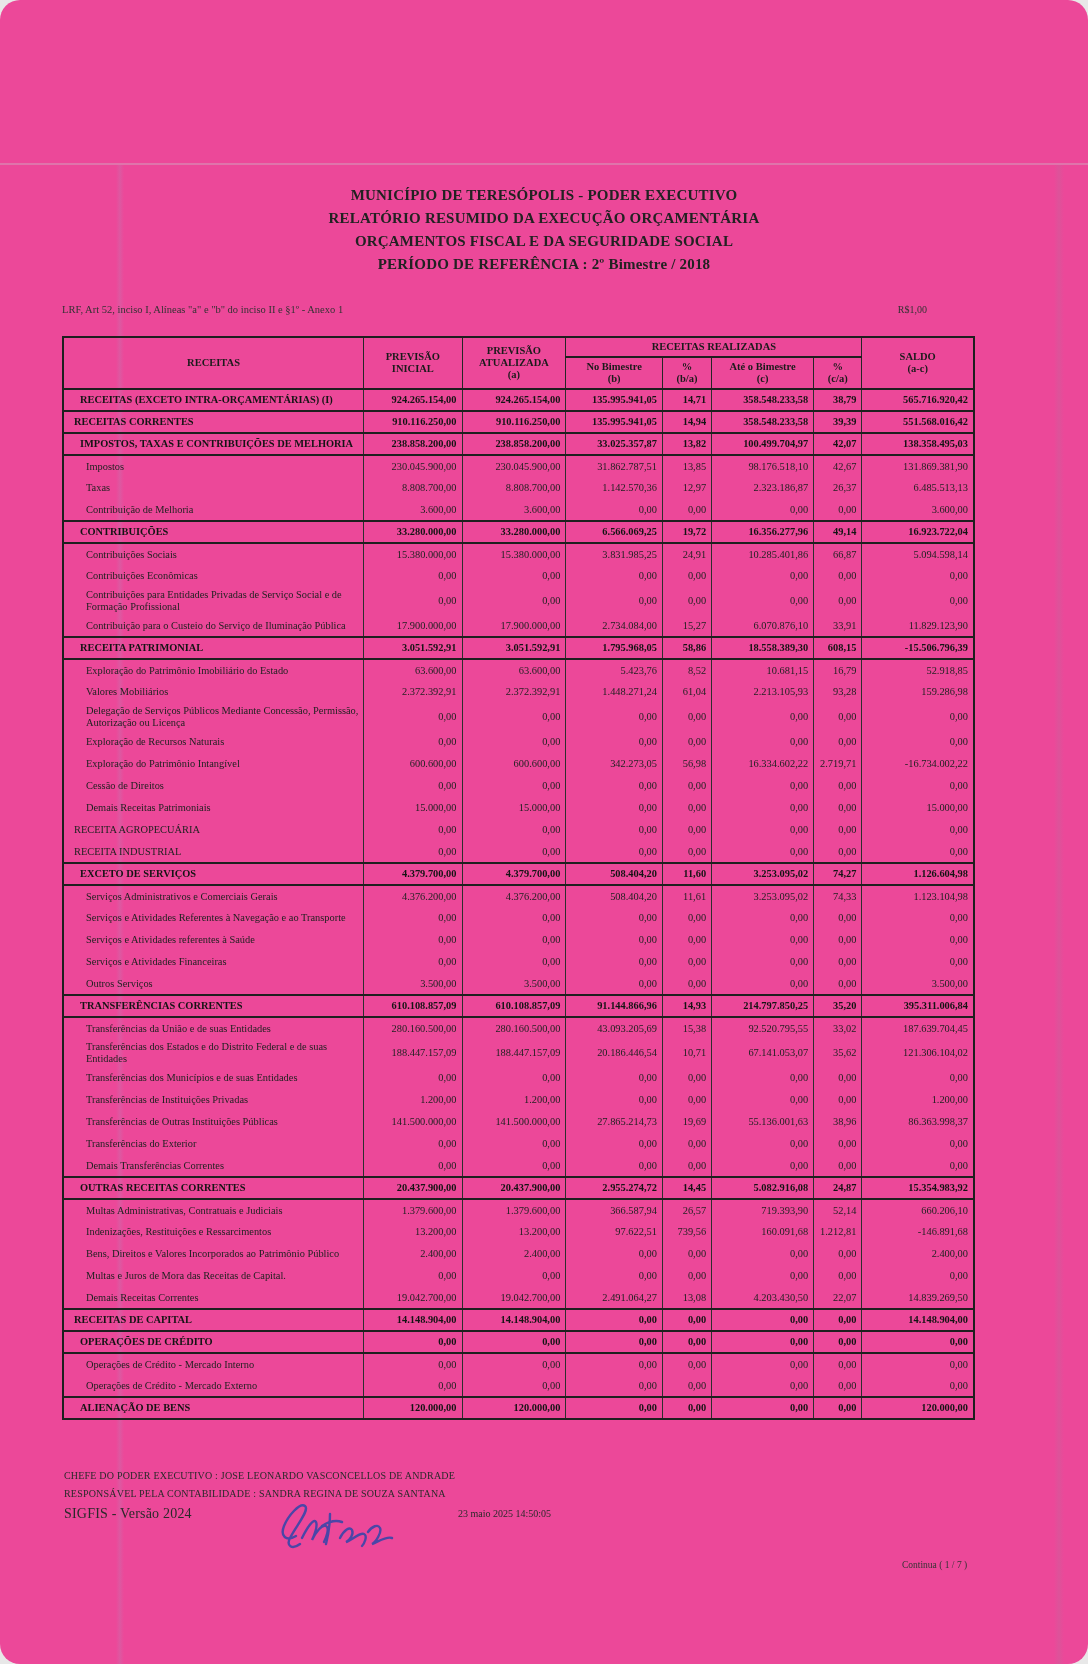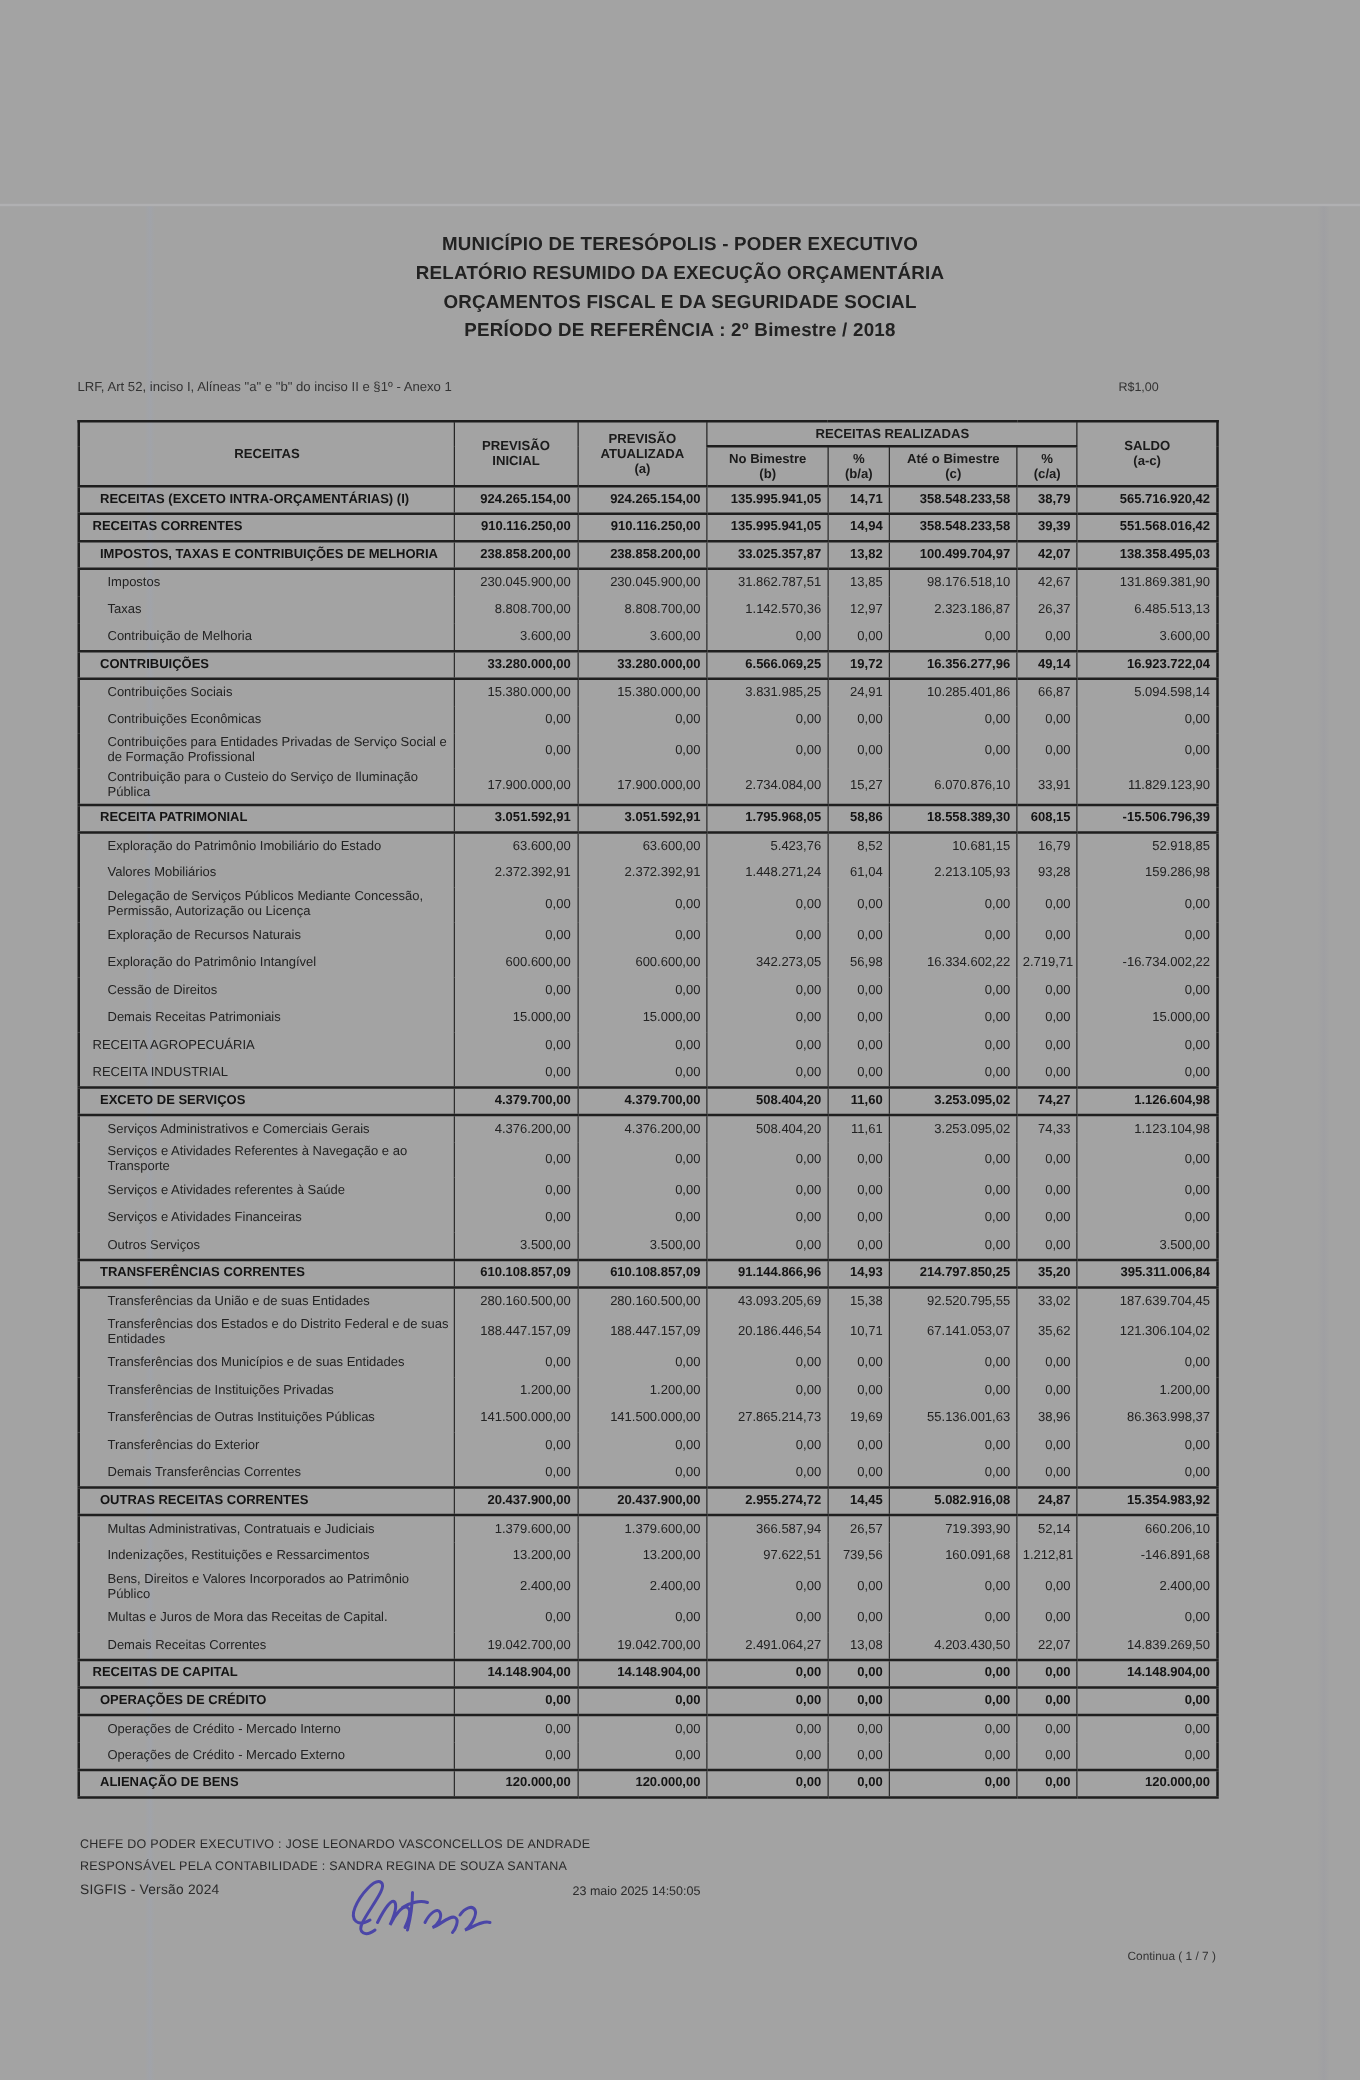--- a/index.html
+++ b/index.html
@@ -1,19 +1,19 @@
 <!DOCTYPE html>
 <html><head>
 <meta charset="utf-8">
 <style>
   html,body{margin:0;padding:0;background:#e8e8e8;}
   .page{
     position:relative;width:1088px;height:1664px;margin:0 auto;
-    background:#a3a3a3;overflow:hidden;
-    font-family:Liberation Sans, sans-serif;color:#1c1c1c;
+    background:#ec4899;overflow:hidden;
+    font-family:Liberation Serif, serif;color:#1c1c1c;border-radius:20px;
   }
   
   .scan-band-left{position:absolute;top:165px;left:116px;width:8px;height:1499px;
     background:linear-gradient(to right, rgba(150,165,200,0), rgba(150,165,200,0.18), rgba(150,165,200,0));pointer-events:none;}
   .scan-band-right{position:absolute;top:165px;left:1054px;width:10px;height:1499px;
     background:linear-gradient(to right, rgba(140,140,160,0), rgba(140,140,160,0.16), rgba(140,140,160,0));pointer-events:none;}
   .scan-edge-top{position:absolute;top:163px;left:0;width:100%;height:2px;background:rgba(200,200,205,0.35);}
 
   .titles{position:absolute;top:184px;left:0;width:100%;text-align:center;}
   .titles .t{font-size:15px;line-height:23px;font-weight:600;letter-spacing:0.2px;color:#222;}
@@ -41,21 +41,21 @@
   tbody tr.group td{font-weight:700;border-top:2px solid #1f1f1f;border-bottom:2px solid #1f1f1f;color:#141414;}
   .c-num{text-align:right;padding-right:5px;}
   .lvl0 .c-label{padding-left:16px;}
   .lvl1 .c-label{padding-left:10px;}
   .lvl2 .c-label{padding-left:16px;margin-left:27px;}
   .lvl3 .c-label{padding-left:22px;}
 
   .footer-line{position:absolute;left:64px;font-size:10px;color:#2a2a2a;letter-spacing:0.2px;}
   .f1{top:1470px;}
   .f2{top:1488px;}
-  .f3{top:1506px;font-size:11px;}
+  .f3{top:1506px;font-size:14px;}
   .timestamp{position:absolute;left:458px;top:1508px;font-size:10px;color:#2a2a2a;}
   .signature{position:absolute;left:272px;top:1492px;}
   .continua{position:absolute;left:902px;top:1560px;font-size:9.5px;color:#333;}
 </style>
 </head>
 <body>
 
 <div class="page">
   <div class="scan-edge-top"></div>
   <div class="scan-band-left"></div>

